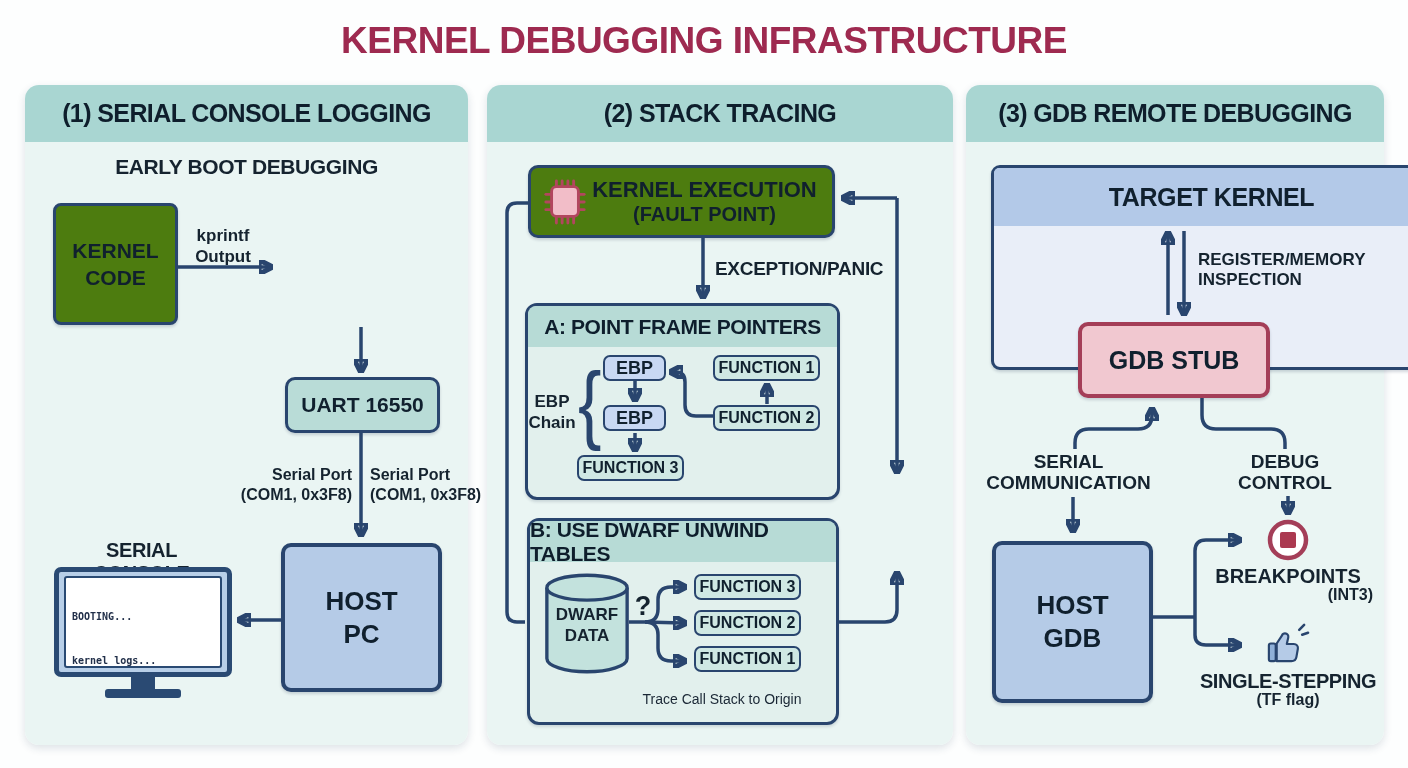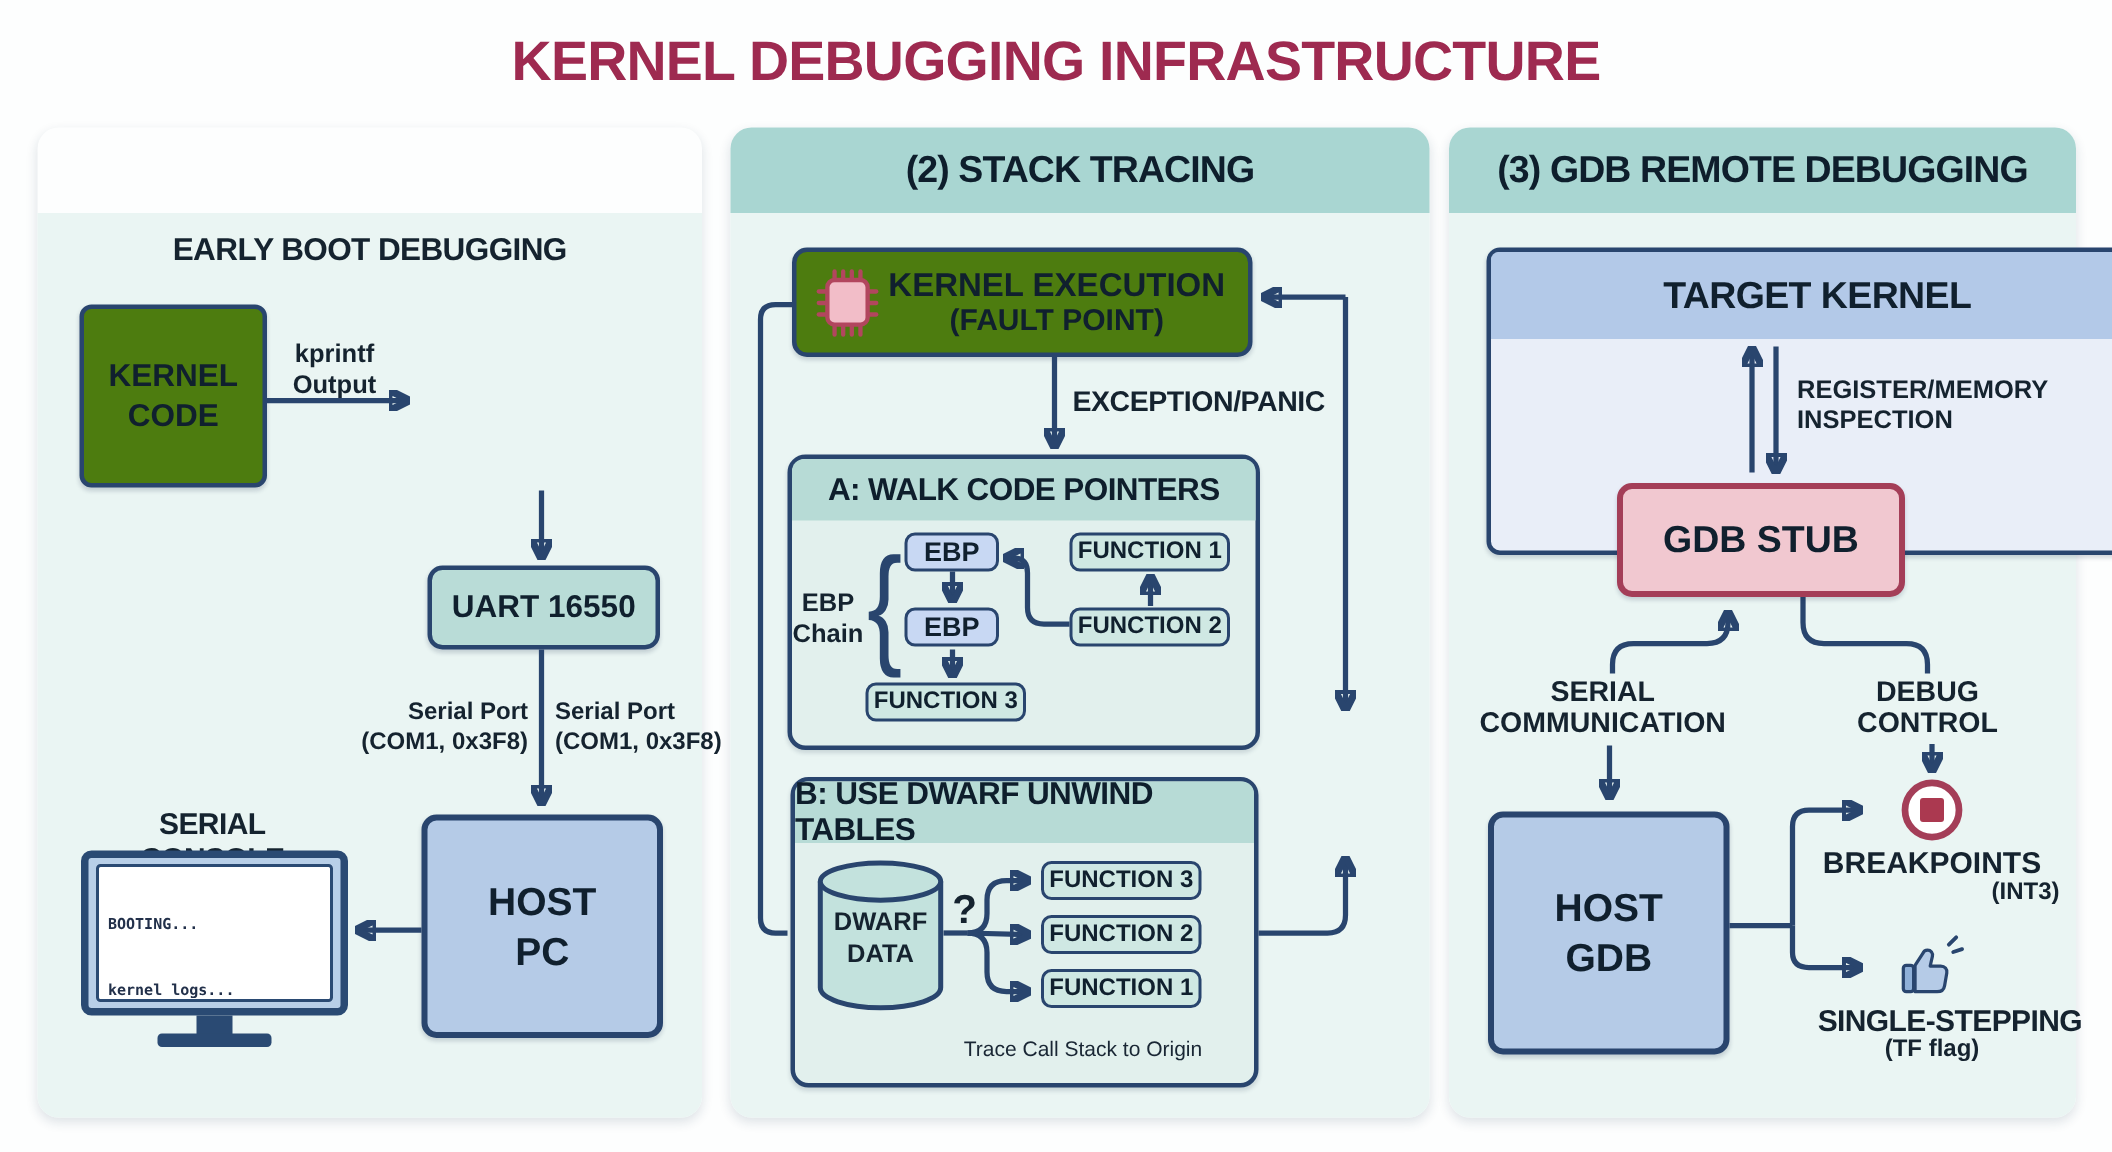--- a/index.html
+++ b/index.html
@@ -103,31 +103,32 @@
   .gdb-stub{left:112px;top:237px;width:192px;height:76px;background:#f1c8d0;border:4px solid #a43e58;
             border-radius:10px;font-size:25px;z-index:4;}
   .serial-comm{left:20px;top:366px;width:165px;font-size:19px;line-height:21px;}
   .debug-ctrl{left:254px;top:366px;width:130px;font-size:19px;line-height:21px;}
   .host-gdb{left:26px;top:456px;width:161px;height:162px;background:#b5cbe7;font-size:26px;
             line-height:33px;border-radius:10px;border-width:4px;}
   .bp-icon{position:absolute;left:300px;top:433px;width:44px;height:44px;z-index:4;}
   .bp-lbl{left:237px;top:480px;width:170px;font-size:20px;}
   .bp-sub{left:237px;top:501px;width:170px;font-size:16px;text-align:right;}
   .hand-icon{position:absolute;left:297px;top:536px;width:47px;height:47px;z-index:4;}
-  .ss-lbl{left:222px;top:585px;width:200px;font-size:20px;letter-spacing:-.4px;text-align:right;}
+  .ss-lbl{left:222px;top:585px;width:200px;font-size:20px;letter-spacing:-.4px;}
   .ss-sub{left:222px;top:606px;width:200px;font-size:16px;}
 </style>
 </head>
 <body>
 
 <div class="page">
 
   <div class="title">KERNEL DEBUGGING INFRASTRUCTURE</div>
 
   <section class="panel panel-1">
+    <div class="panel-header">(1) SERIAL CONSOLE LOGGING</div>
     <div class="panel-body"></div>
 
     <div class="lbl subtitle1">EARLY BOOT DEBUGGING</div>
 
     <div class="node kernel-code">
       <div>KERNEL</div>
       <div>CODE</div>
     </div>
 
     <div class="lbl kprintf">
@@ -204,21 +205,21 @@
         <line x1="36" y1="16" x2="42" y2="16"></line>
           <line x1="36" y1="24" x2="42" y2="24"></line>
           <line x1="36" y1="32" x2="42" y2="32"></line>
       </g>
       <rect x="8" y="8" width="28" height="31" rx="5" fill="#f2bdc8" stroke="#b2465e" stroke-width="3"></rect>
     </svg>
 
     <div class="lbl exception-lbl">EXCEPTION/PANIC</div>
 
     <div class="sub-box box-a">
-      <div class="sub-box-header">A: WALK CODE POINTERS</div>
+      <div class="sub-box-header">A: POINT FRAME POINTERS</div>
     </div>
     <div class="node ebp ebp-1">EBP</div>
     <div class="node ebp ebp-2">EBP</div>
     <div class="node fn fn-a1">FUNCTION 1</div>
     <div class="node fn fn-a2">FUNCTION 2</div>
     <div class="node fn fn-a3">FUNCTION 3</div>
     <div class="brace">{</div>
     <div class="lbl chain-lbl">
       <div>EBP</div>
       <div>Chain</div>

